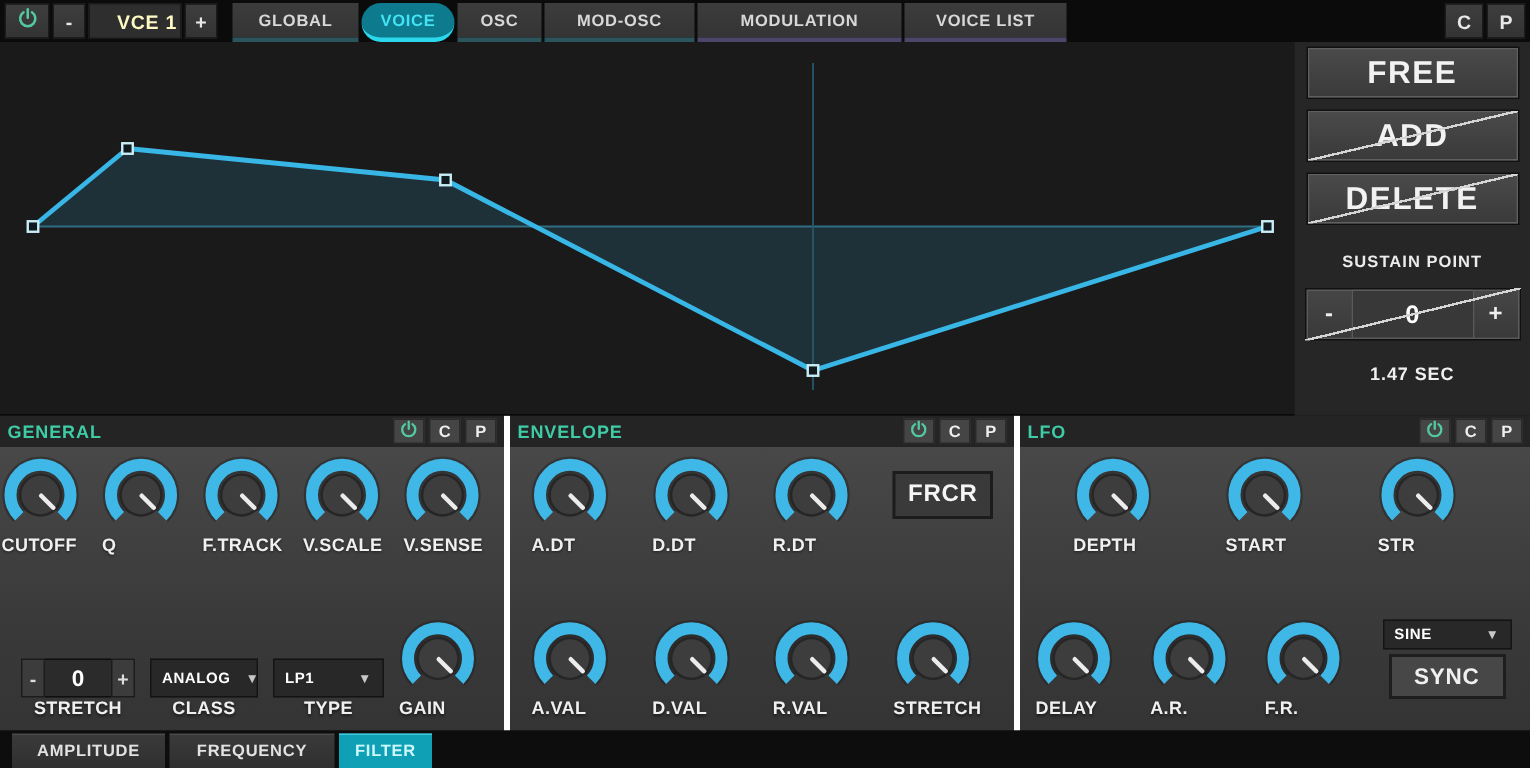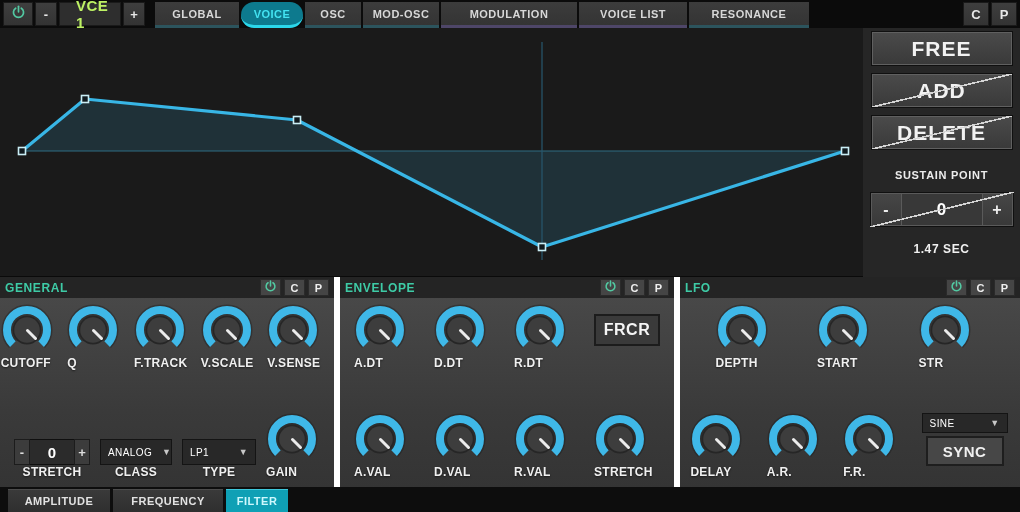--- a/index.html
+++ b/index.html
@@ -6,22 +6,22 @@
   body { font-family:"Liberation Sans", sans-serif; background:#000; }
   .app { width:1020px; height:512px; display:flex; flex-direction:column; background:#141414; overflow:hidden; }
 
   
   .topbar { height:28px; background:#0b0b0b; display:flex; gap:2px; padding:2px 3px 0 3px; }
   .tb-btn { height:24px; background:linear-gradient(#3e3e3e,#333); border:1px solid #1a1a1a;
             color:#e8e8e8; font-weight:bold; font-size:13px; display:flex; align-items:center;
             justify-content:center; cursor:pointer; }
   .tb-power { width:30px; }
   .tb-minus, .tb-plus { width:22px; }
-  .tb-voice { width:62px; height:24px; background:#2e2e2e; border:1px solid #1a1a1a; color:#bef264;
-              font-weight:bold; font-size:15px; display:flex; align-items:center; justify-content:center; letter-spacing:0.5px;padding-left:16px;}
+  .tb-voice { width:62px; height:24px; background:#2e2e2e; border:1px solid #1a1a1a; color:#fef9c3;
+              font-weight:bold; font-size:13px; display:flex; align-items:center; justify-content:center; letter-spacing:0.5px;padding-left:16px;}
   .tabs { display:flex; gap:2px; margin-left:8px; }
   .tab { height:26px; display:flex; align-items:center; justify-content:center; font-size:11px;
          font-weight:bold; color:#d8d8d8; background:linear-gradient(#3c3c3c,#343434);
          border-bottom:3px solid #2c545d; letter-spacing:0.5px; cursor:pointer; }
   .tab.purple { border-bottom-color:#4e4668; }
   .tab.active { background:#0d7a8e; color:#43e3f2; border-bottom-color:#2bd7ea;border-radius:13px; }
   .tb-spacer { flex:1; }
   .tb-cp { width:26px; height:24px; }
 
   
@@ -38,21 +38,21 @@
   .rp-label { font-size:11px; font-weight:bold; color:#ececec; letter-spacing:0.7px; margin:11px 0 12px 0; }
   .rp-stepper { width:142px; height:33px; display:flex; position:relative; box-shadow:0 0 0 1px #101010; }
   .rp-step-btn { width:31px; background:linear-gradient(#464646,#393939); border:1px solid #5a5a5a; color:#eee;
                  font-weight:bold; font-size:16px; display:flex; align-items:center; justify-content:center; cursor:pointer; }
   .rp-step-val { flex:1; background:#383838; border-top:1px solid #5a5a5a; border-bottom:1px solid #5a5a5a;
                  color:#fff; font-weight:bold; font-size:17px; display:flex; align-items:center; justify-content:center; }
   .rp-time { font-size:12px; font-weight:bold; color:#f0f0f0; letter-spacing:0.6px; margin-top:16px; }
 
   
   .sections { display:flex; height:210px; }
-  .section { width:340px; border-right:6px solid #ffffff; display:flex; flex-direction:column; }
+  .section { width:340px; border-right:4px solid #ffffff; display:flex; flex-direction:column; }
   .section:last-child { border-right:none; flex:1; }
   .sec-header { height:21px; background:#242424; display:flex; align-items:center; padding:0 5px; gap:3px; }
   .sec-title { color:#3ecba6; font-weight:bold; font-size:12px; letter-spacing:0.6px; flex:1; }
   .sec-btn { width:21px; height:17px; background:#454545; border:1px solid #2a2a2a; color:#eee; font-size:11px;
              font-weight:bold; display:flex; align-items:center; justify-content:center; cursor:pointer; }
   .sec-body { flex:1; background:linear-gradient(180deg,#484848,#3a3a3a 60%,#343434); display:flex; flex-direction:column; }
 
   .krow { display:flex; justify-content:space-evenly; align-items:flex-start; padding-top:6px; }
   .krow2 { margin-top:auto; padding-bottom:8px; }
   .knob-unit { display:flex; flex-direction:column; align-items:flex-start; width:66px; }
@@ -62,21 +62,21 @@
 
   
   .g-row2 { display:flex; align-items:flex-end; margin-top:auto; padding:0 8px 8px 14px; }
   .gctl { display:flex; flex-direction:column; align-items:center; margin-right:10px; }
   .stepper { display:flex; height:26px; }
   .step-btn { width:16px; background:#3c3c3c; border:1px solid #1c1c1c; color:#ddd; font-weight:bold; font-size:13px;
               display:flex; align-items:center; justify-content:center; cursor:pointer; }
   .step-val { width:44px; background:#2b2b2b; border:1px solid #0f0f0f; border-left:none; border-right:none;
               color:#fff; font-weight:bold; font-size:15px; display:flex; align-items:center; justify-content:center; }
   .dd { height:26px; background:#282828; border:1px solid #141414; display:flex; align-items:center; padding:0 7px;
-        color:#fff; font-weight:normal; font-size:10px; letter-spacing:0.4px; cursor:pointer; }
+        color:#fff; font-weight:bold; font-size:10px; letter-spacing:0.4px; cursor:pointer; }
   .dd .arrow { margin-left:auto; color:#c8c8c8; font-size:9px; padding-left:10px; }
   .dd-class { width:72px; }
   .dd-type { width:74px; }
   .gain-unit { margin-left:auto; margin-right:6px; }
 
   
   .frcr-cell { width:66px; display:flex; justify-content:center; align-items:center; height:52px; }
   .frcr-btn { padding:5px 8px; background:#3a3a3a; border:2px solid #1c1c1c; color:#f5f5f5; font-size:16px;
               font-weight:bold; letter-spacing:0.5px; cursor:pointer; }
 
@@ -108,24 +108,23 @@
           </svg>
       </span>
     </div>
     <div class="tb-btn tb-minus">-</div>
     <div class="tb-voice">VCE 1</div>
     <div class="tb-btn tb-plus">+</div>
     <div class="tabs">
       <div class="tab" style="width:84px">GLOBAL</div>
       <div class="tab active" style="width:62px">VOICE</div>
       <div class="tab" style="width:56px">OSC</div>
-      <div class="tab" style="width:76px">MOD-OSC</div>
+      <div class="tab" style="width:100px">MOD-OSC</div>
       <div class="tab purple" style="width:136px">MODULATION</div>
       <div class="tab purple" style="width:108px">VOICE LIST</div>
-      <div class="tab" style="width:120px">RESONANCE</div>
     </div>
     <div class="tb-spacer"></div>
     <div class="tb-btn tb-cp">C</div>
     <div class="tb-btn tb-cp">P</div>
   </div>
 
   <div class="main">
     <div class="graph">
       <svg id="env-svg" width="863" height="249" viewBox="0 0 863 249">
           <path d="M 22 123 L 85 71 L 297 92 L 542 219 L 845 123 Z" fill="rgba(62,175,220,0.16)" stroke="none"></path>

